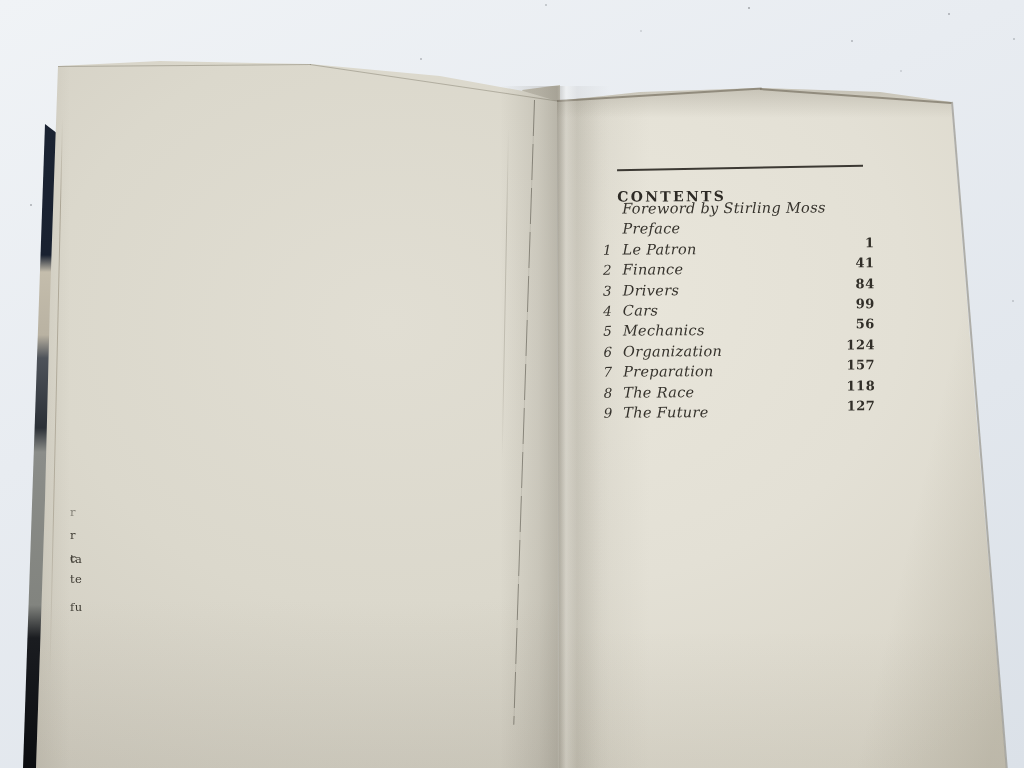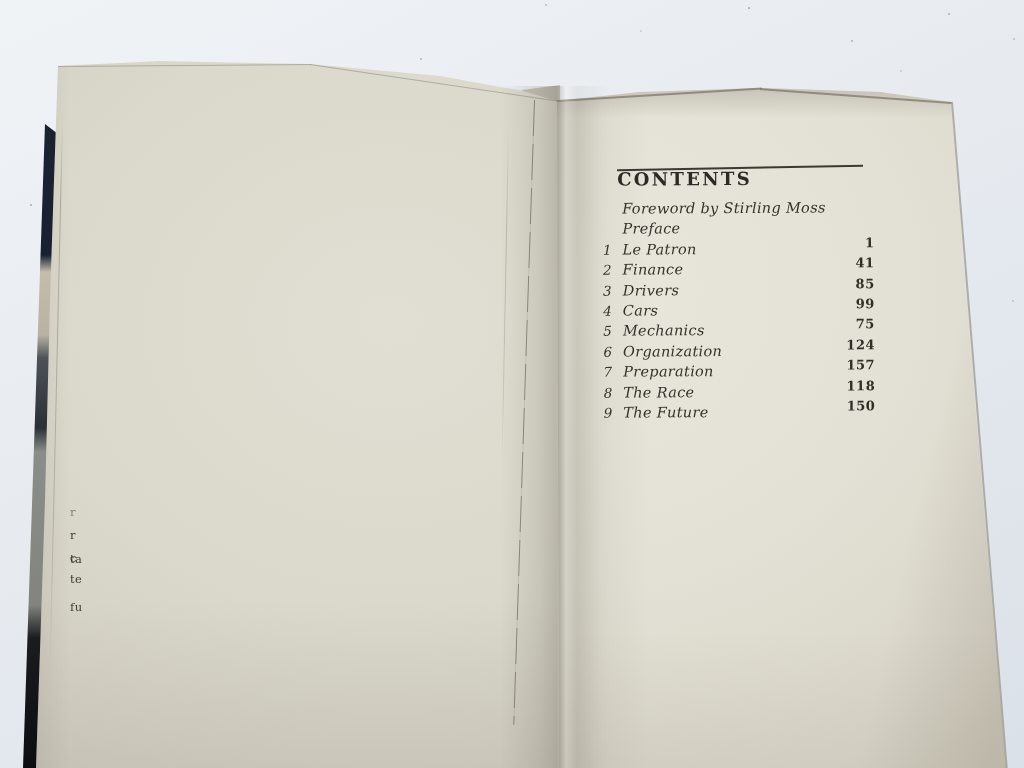--- a/index.html
+++ b/index.html
@@ -88,21 +88,21 @@
   .gutter-stitch { position:absolute; left:534px; top:100px; width:1.3px; height:625px;
     transform:rotate(1.9deg); transform-origin:top left;
     background:repeating-linear-gradient(to bottom, rgba(75,72,62,.55) 0 36px,
                rgba(75,72,62,.12) 36px 44px); }
 
   
   .toc { position:absolute; left:596px; top:160px; width:278px;
          transform:rotate(-0.3deg); color:var(--ink, #34312b); }
   .toc-rule { position:absolute; left:21px; top:7px; width:246px; height:2px;
               background:#3c3933; transform:rotate(-0.75deg); }
-  .toc-heading { position:absolute; left:21px; top:8px; font-weight:700; font-size:18px;
+  .toc-heading { position:absolute; left:21px; top:28px; font-weight:700; font-size:14px;
                  letter-spacing:2.3px; color:#2d2a25; }
   .toc-rows { position:absolute; left:0; top:38px; width:278px; }
   .row { display:flex; align-items:baseline; height:20.4px; line-height:20.4px; }
   .row .num { width:15px; text-align:right; font-style:italic; font-size:13.5px;
               margin-right:11px; color:#35322c; }
   .row .title { flex:1; font-style:italic; font-size:14.5px; letter-spacing:.3px; color:#35322c; }
   .row .pagenum { width:46px; text-align:right; font-size:13px; font-weight:700;
                   color:#312e28; transform:translateY(-6px); letter-spacing:.5px; }
 </style>
 </head>
@@ -148,51 +148,51 @@
           <span class="pagenum">1</span>
         </div>
         <div class="row">
           <span class="num">2</span>
           <span class="title">Finance</span>
           <span class="pagenum">41</span>
         </div>
         <div class="row">
           <span class="num">3</span>
           <span class="title">Drivers</span>
-          <span class="pagenum">85</span>
+          <span class="pagenum">84</span>
         </div>
         <div class="row">
           <span class="num">4</span>
           <span class="title">Cars</span>
           <span class="pagenum">99</span>
         </div>
         <div class="row">
           <span class="num">5</span>
           <span class="title">Mechanics</span>
-          <span class="pagenum">75</span>
+          <span class="pagenum">56</span>
         </div>
         <div class="row">
           <span class="num">6</span>
           <span class="title">Organization</span>
           <span class="pagenum">124</span>
         </div>
         <div class="row">
           <span class="num">7</span>
           <span class="title">Preparation</span>
           <span class="pagenum">157</span>
         </div>
         <div class="row">
           <span class="num">8</span>
           <span class="title">The Race</span>
           <span class="pagenum">118</span>
         </div>
         <div class="row">
           <span class="num">9</span>
           <span class="title">The Future</span>
-          <span class="pagenum">150</span>
+          <span class="pagenum">127</span>
         </div>
 
       </div>
     </div>
   </div>
 
   <div class="rim r-top-1"></div>
   <div class="rim r-top-2"></div>
   <div class="rim r-side"></div>
   <div class="rim l-top-1"></div>

